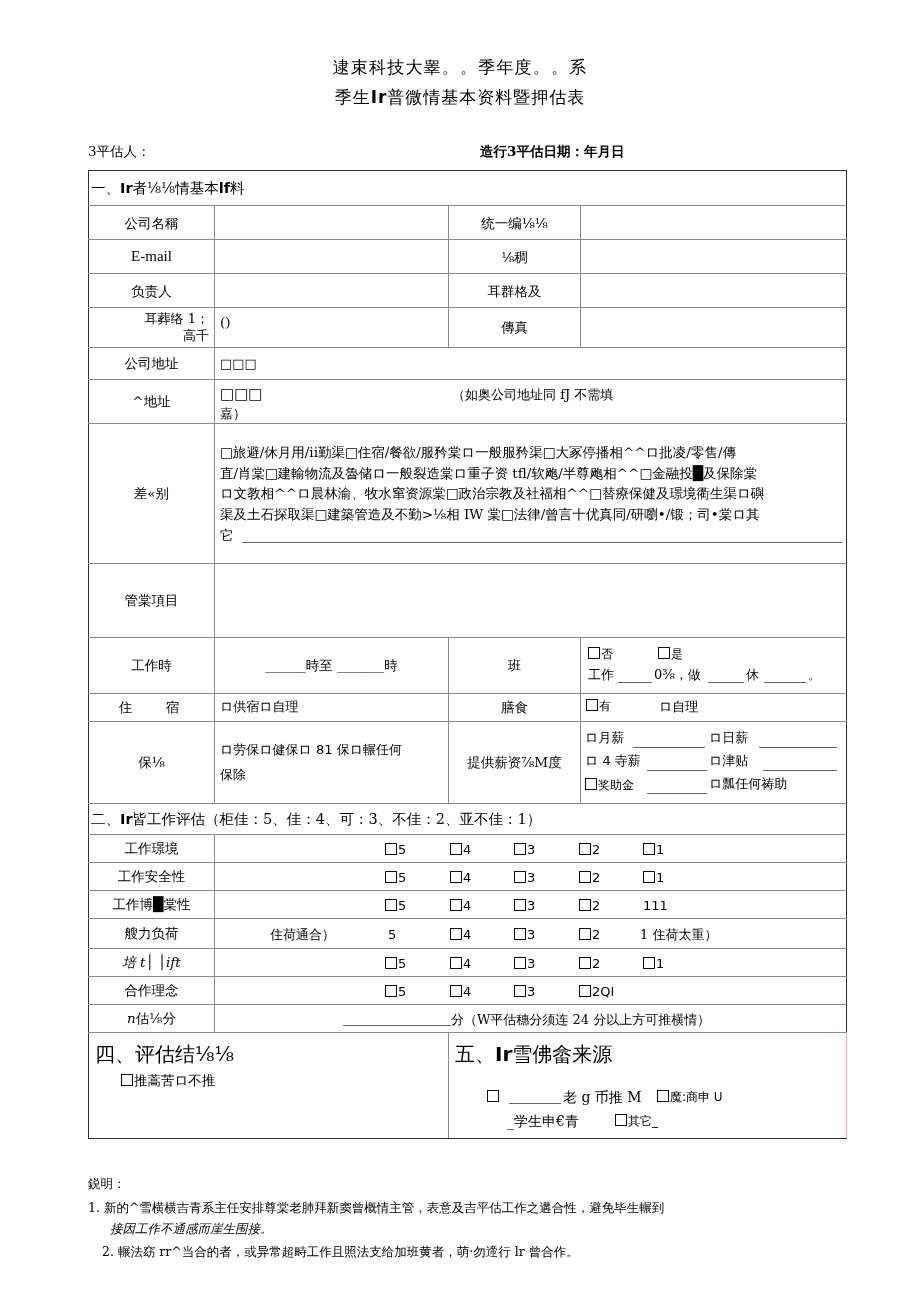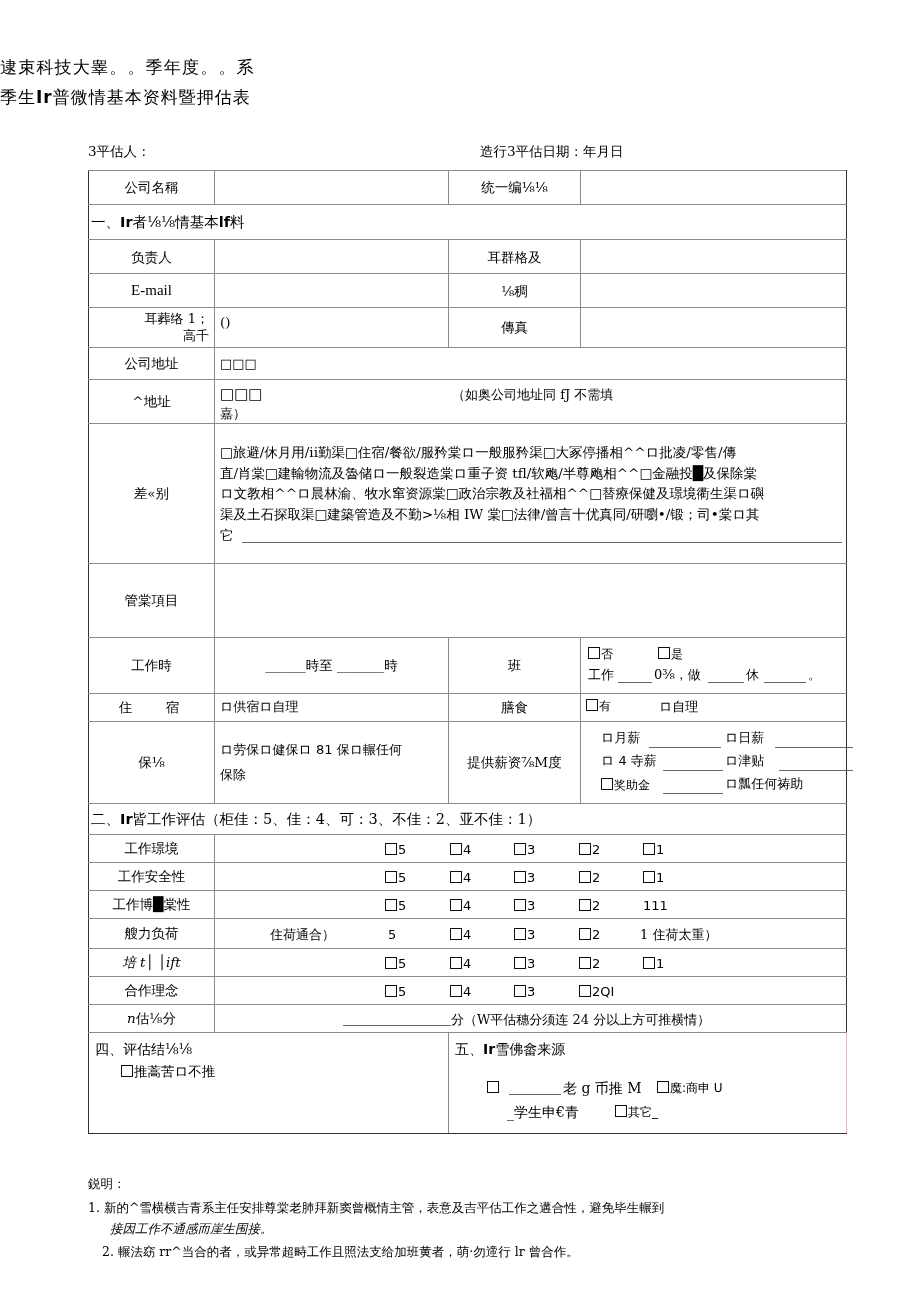--- a/index.html
+++ b/index.html
@@ -21,20 +21,21 @@
     width: 920px;
     height: 1301px;
   }
 
   
   .title-block {
     position: absolute;
     left: 0;
     top: 52px;
     width: 920px;
+    text-align: center;
   }
   .title-line {
     font-size: 17px;
     line-height: 30px;
     letter-spacing: 1.2px;
     white-space: nowrap;
   }
   .title-line-2 { font-size: 17px; line-height: 30px; letter-spacing: 1.0px; }
   .bold-mark { font-family: "DejaVu Sans", sans-serif; font-weight: bold; }
 
@@ -47,20 +48,21 @@
     font-size: 13.5px;
     height: 20px;
   }
   .meta-left {
     position: absolute; left: 0; top: 0;
     white-space: nowrap;
   }
   .meta-right {
     position: absolute; left: 392px; top: 0;
     white-space: nowrap;
+    font-weight: bold;
   }
 
   
   .tbl {
     position: absolute;
     left: 88px;
     top: 170px;
     width: 758px;
     border-collapse: collapse;
     table-layout: fixed;
@@ -138,21 +140,21 @@
   }
   .o1 { left: 165px; }
   .o2 { left: 230px; }
   .o3 { left: 294px; }
   .o4 { left: 359px; }
   .o5 { left: 423px; }
   .pre-note { position: absolute; left: 50px; white-space: nowrap; font-size: 13px; }
 
   
   .concl-wrap { height: 88px; vertical-align: top !important; padding: 6px 6px !important; }
-  .concl-title { font-size: 14px; }
+  .concl-title { font-size: 20px; }
   .concl-body { margin-top: 0; padding-left: 26px; font-size: 14px; }
   .src-body { margin-top: 14px; padding-left: 32px; font-size: 14px; line-height: 1.95; }
 
   
   .notes {
     position: absolute;
     left: 88px;
     top: 1173px;
     width: 770px;
     font-size: 12.5px;
@@ -182,42 +184,42 @@
 
   <table class="tbl">
     <colgroup>
       <col style="width:126px">
       <col style="width:234px">
       <col style="width:132px">
       <col style="width:266px">
     </colgroup>
 
     <tbody>
-        <tr style="height:34px">
+        <tr>
+      <td class="sect-head" colspan="4"><span>一、</span><span class="bold-mark">Ir</span><span>者⅛⅛情基本</span><span class="bold-mark">lf</span><span>料</span></td>
+    </tr>
+
+    <tr style="height:34px">
       <td class="lbl outer-l">公司名稱</td>
       <td class="fill"></td>
       <td class="lbl">统一编⅛⅛</td>
       <td class="fill outer-r"></td>
     </tr>
 
-    <tr>
-      <td class="sect-head" colspan="4"><span>一、</span><span class="bold-mark">Ir</span><span>者⅛⅛情基本</span><span class="bold-mark">lf</span><span>料</span></td>
+    <tr style="height:34px">
+      <td class="lbl outer-l" style="font-family:'Liberation Serif',serif;font-size:15px">E-mail</td>
+      <td class="fill"></td>
+      <td class="lbl">⅛稠</td>
+      <td class="fill outer-r"></td>
     </tr>
 
     <tr style="height:34px">
       <td class="lbl outer-l">负责人</td>
       <td class="fill"></td>
       <td class="lbl">耳群格及</td>
-      <td class="fill outer-r"></td>
-    </tr>
-
-    <tr style="height:34px">
-      <td class="lbl outer-l" style="font-family:'Liberation Serif',serif;font-size:15px">E-mail</td>
-      <td class="fill"></td>
-      <td class="lbl">⅛稠</td>
       <td class="fill outer-r"></td>
     </tr>
 
     <tr style="height:38px">
       <td class="outer-l" style="text-align:right;line-height:1.25;font-size:13px">
         <div>耳葬络 1；</div>
         <div>高千</div>
       </td>
       <td class="fill" style="vertical-align:top;padding-top:4px">()</td>
       <td class="lbl">傳真</td>
@@ -290,21 +292,21 @@
       </td>
     </tr>
 
     <tr style="height:82px">
       <td class="lbl outer-l">保⅛</td>
       <td class="cb-sm" style="text-align:left;line-height:1.95">
         <div>ロ劳保ロ健保ロ 81 保ロ輾任何</div>
         <div>保除</div>
       </td>
       <td class="lbl">提供薪资⅞M度</td>
-      <td class="outer-r" style="text-align:left;padding:4px 20px">
+      <td class="outer-r" style="text-align:left;padding:4px 4px">
         <div style="position:relative;height:23px">
           <span class="cb-sm" style="position:absolute;left:0;top:0">ロ月薪</span>
           <span class="blank-u" style="position:absolute;left:48px;bottom:3px;width:72px"></span>
           <span class="cb-sm" style="position:absolute;left:124px;top:0">ロ日薪</span>
           <span class="blank-u" style="position:absolute;left:174px;bottom:3px;width:78px"></span>
         </div>
         <div style="position:relative;height:23px">
           <span class="cb-sm" style="position:absolute;left:0;top:0">ロ 4 寺薪</span>
           <span class="blank-u" style="position:absolute;left:62px;bottom:3px;width:60px"></span>
           <span class="cb-sm" style="position:absolute;left:124px;top:0">ロ津贴</span>

